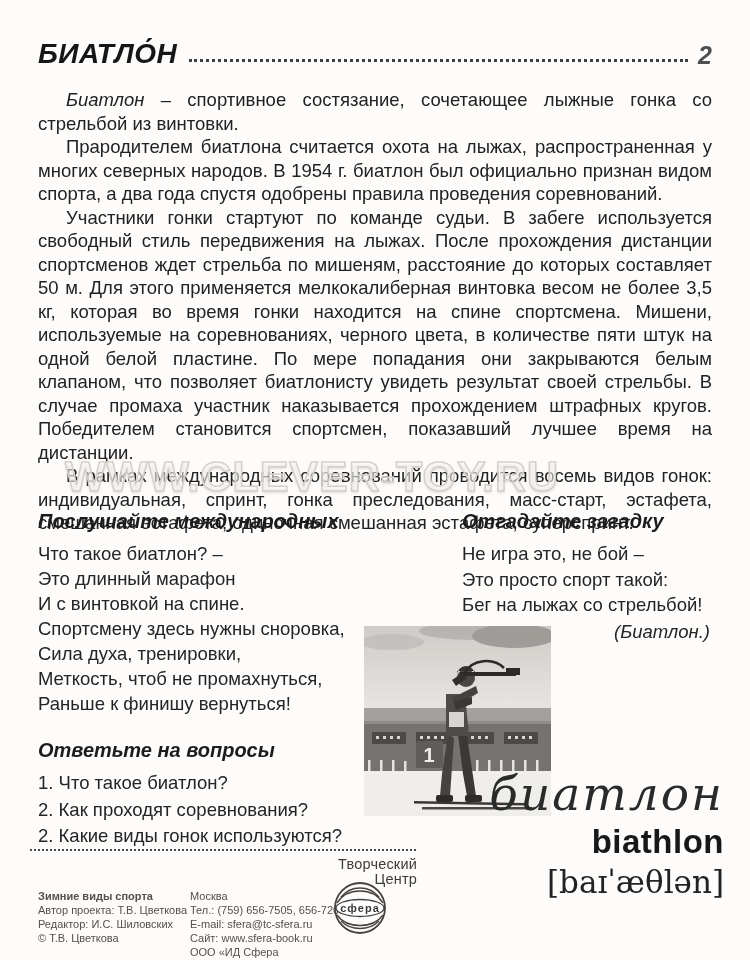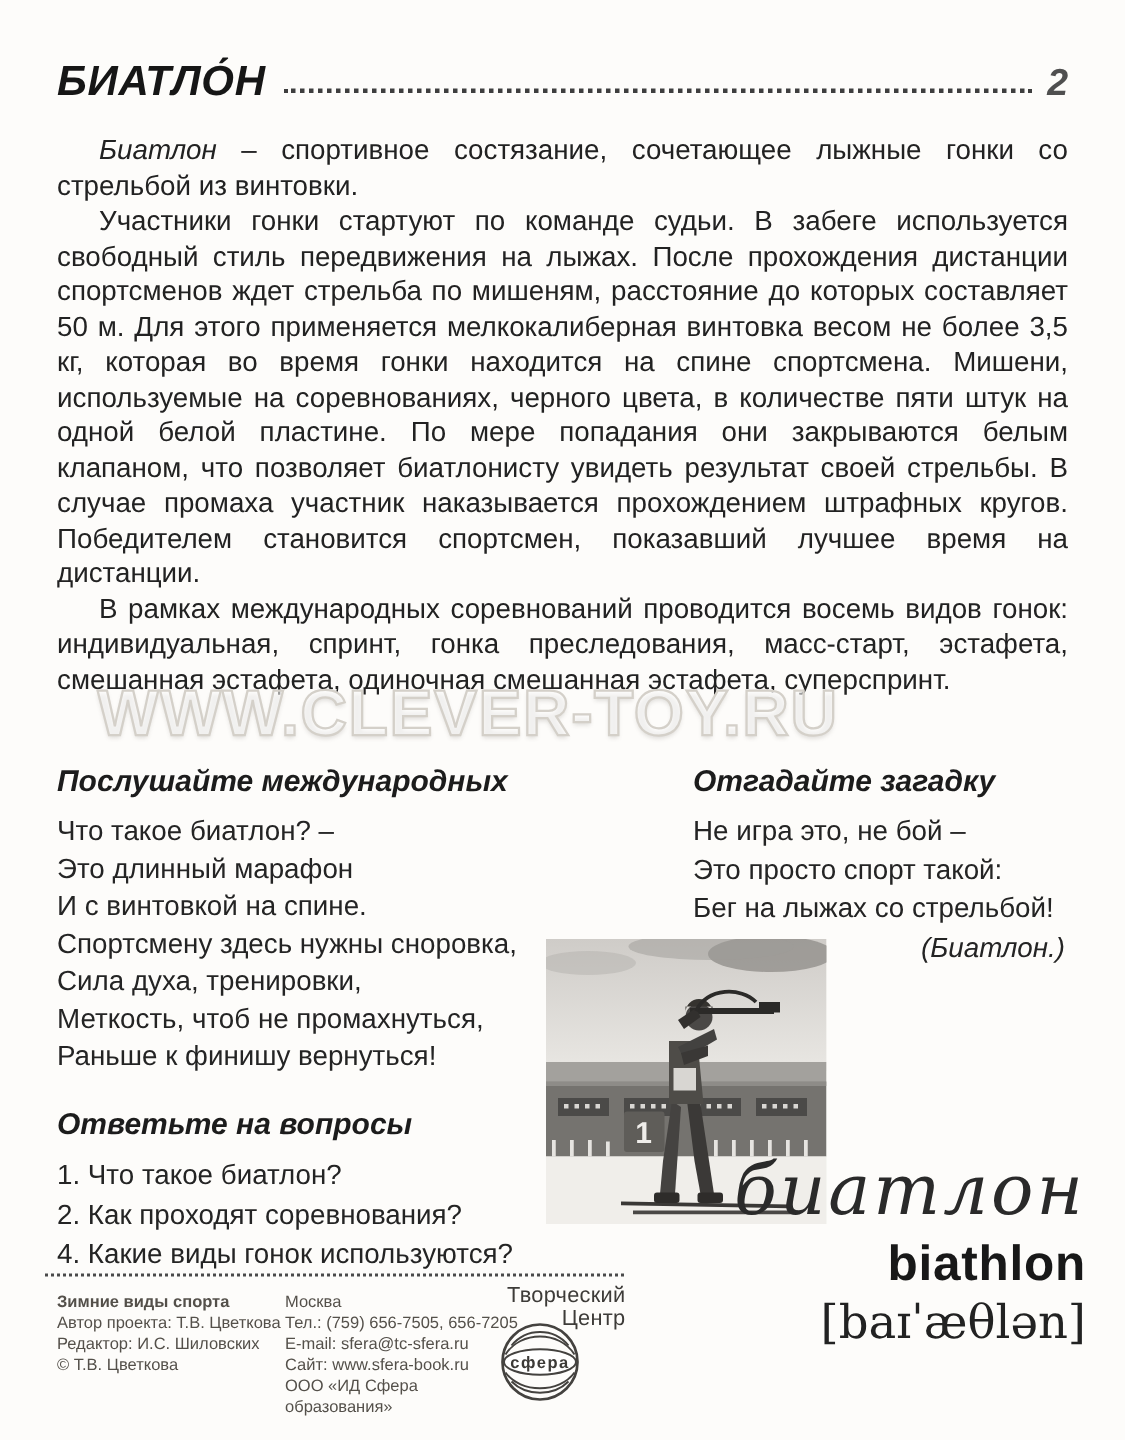--- a/index.html
+++ b/index.html
@@ -49,39 +49,40 @@
   .photo svg{display:block;}
 
   
   .vocab{top:766px;right:26px;width:300px;text-align:right;z-index:3;}
   .vocab-script{font-family:"DejaVu Serif",serif;font-style:italic;font-size:47px;line-height:56px;color:#2a2a2a;letter-spacing:2px;}
   .vocab-english{font-size:33px;font-weight:bold;line-height:40px;color:#181818;letter-spacing:.5px;}
   .vocab-transcription{font-family:"DejaVu Serif",serif;font-size:31px;line-height:40px;color:#222;}
 
   
   .footer-divider{top:849px;left:30px;width:386px;border-top:2.5px dotted #4a4a4a;height:0;}
-  .footer{color:#54504a;font-size:11px;line-height:14px;}
+  .footer{color:#54504a;font-size:11px;line-height:14px;margin-top:28px;}
   .footer-col1{top:861px;left:38px;width:150px;}
   .footer-col1 .series{font-weight:bold;}
   .footer-col2{top:861px;left:190px;width:160px;}
   .logo{top:857px;left:333px;width:84px;height:78px;}
   .logo-text{position:absolute;top:0;right:0;text-align:right;font-size:14.5px;line-height:15px;color:#3d3b38;letter-spacing:.2px;}
   .logo-globe{position:absolute;left:0;top:24px;}
 </style>
 </head>
 <body>
 
 <div class="abs header">
   <span class="title">БИАТЛО́Н</span>
   <span class="leader"></span>
   <span class="pagenum">2</span>
 </div>
 
 <div class="abs article">
-  <p><span class="lead-word">Биатлон</span><span> – спортивное состязание, сочетающее лыжные гонки со стрельбой из винтовки.</span></p>
+  <p><span class="lead-word">Биатлон</span><span> – спортивное состязание, сочетающее лыжные гонка со стрельбой из винтовки.</span></p>
+  <p>Прародителем биатлона считается охота на лыжах, распространенная у многих северных народов. В 1954 г. биатлон был официально признан видом спорта, а два года спустя одобрены правила проведения соревнований.</p>
   <p>Участники гонки стартуют по команде судьи. В забеге используется свободный стиль передвижения на лыжах. После прохождения дистанции спортсменов ждет стрельба по мишеням, расстояние до которых составляет 50 м. Для этого применяется мелкокалиберная винтовка весом не более 3,5 кг, которая во время гонки находится на спине спортсмена. Мишени, используемые на соревнованиях, черного цвета, в количестве пяти штук на одной белой пластине. По мере попадания они закрываются белым клапаном, что позволяет биатлонисту увидеть результат своей стрельбы. В случае промаха участник наказывается прохождением штрафных кругов. Победителем становится спортсмен, показавший лучшее время на дистанции.</p>
   <p>В рамках международных соревнований проводится восемь видов гонок: индивидуальная, спринт, гонка преследования, масс-старт, эстафета, смешанная эстафета, одиночная смешанная эстафета, суперспринт.</p>
 </div>
 
 <div class="abs watermark">WWW.CLEVER-TOY.RU</div>
 
 <div class="abs poem">
   <div class="section-heading">Послушайте международных</div>
   <div class="poem-line">Что такое биатлон? –</div>
   <div class="poem-line">Это длинный марафон</div>
@@ -97,21 +98,21 @@
   <div class="riddle-line">Не игра это, не бой –</div>
   <div class="riddle-line">Это просто спорт такой:</div>
   <div class="riddle-line">Бег на лыжах со стрельбой!</div>
   <div class="riddle-answer">(Биатлон.)</div>
 </div>
 
 <div class="abs questions">
   <div class="section-heading">Ответьте на вопросы</div>
   <div class="question-line">1. Что такое биатлон?</div>
   <div class="question-line">2. Как проходят соревнования?</div>
-  <div class="question-line">4. Какие виды гонок используются?</div>
+  <div class="question-line">2. Какие виды гонок используются?</div>
 </div>
 
 <div class="abs photo">
   <svg width="187" height="190" viewBox="0 0 187 190">
     <defs>
       <linearGradient id="sky" x1="0" y1="0" x2="0" y2="1">
         <stop offset="0" stop-color="#cfccc8"></stop>
         <stop offset="1" stop-color="#e9e7e3"></stop>
       </linearGradient>
     </defs>

